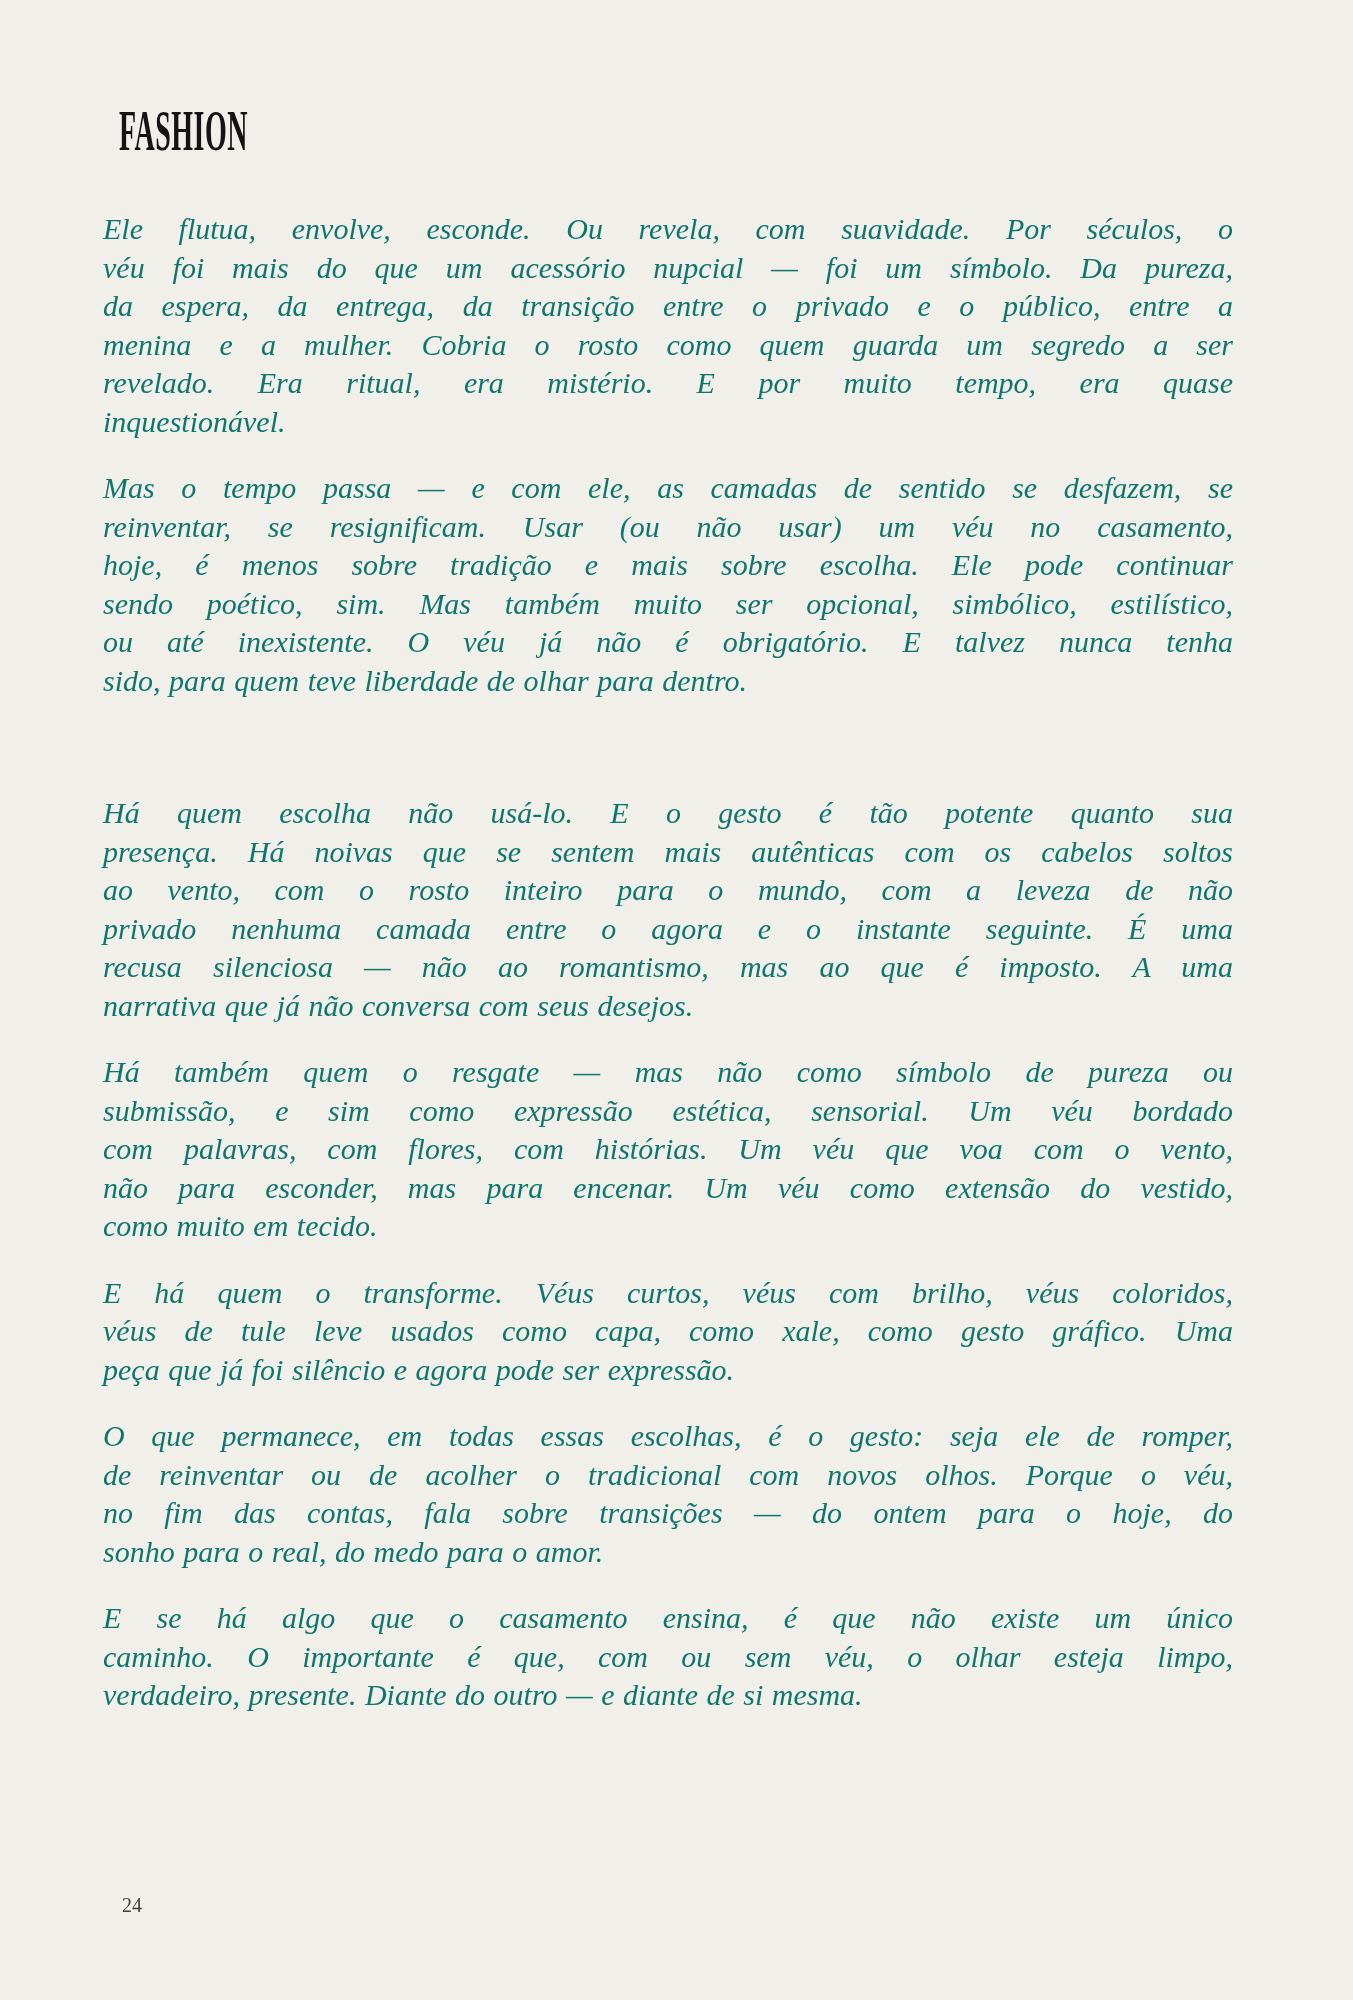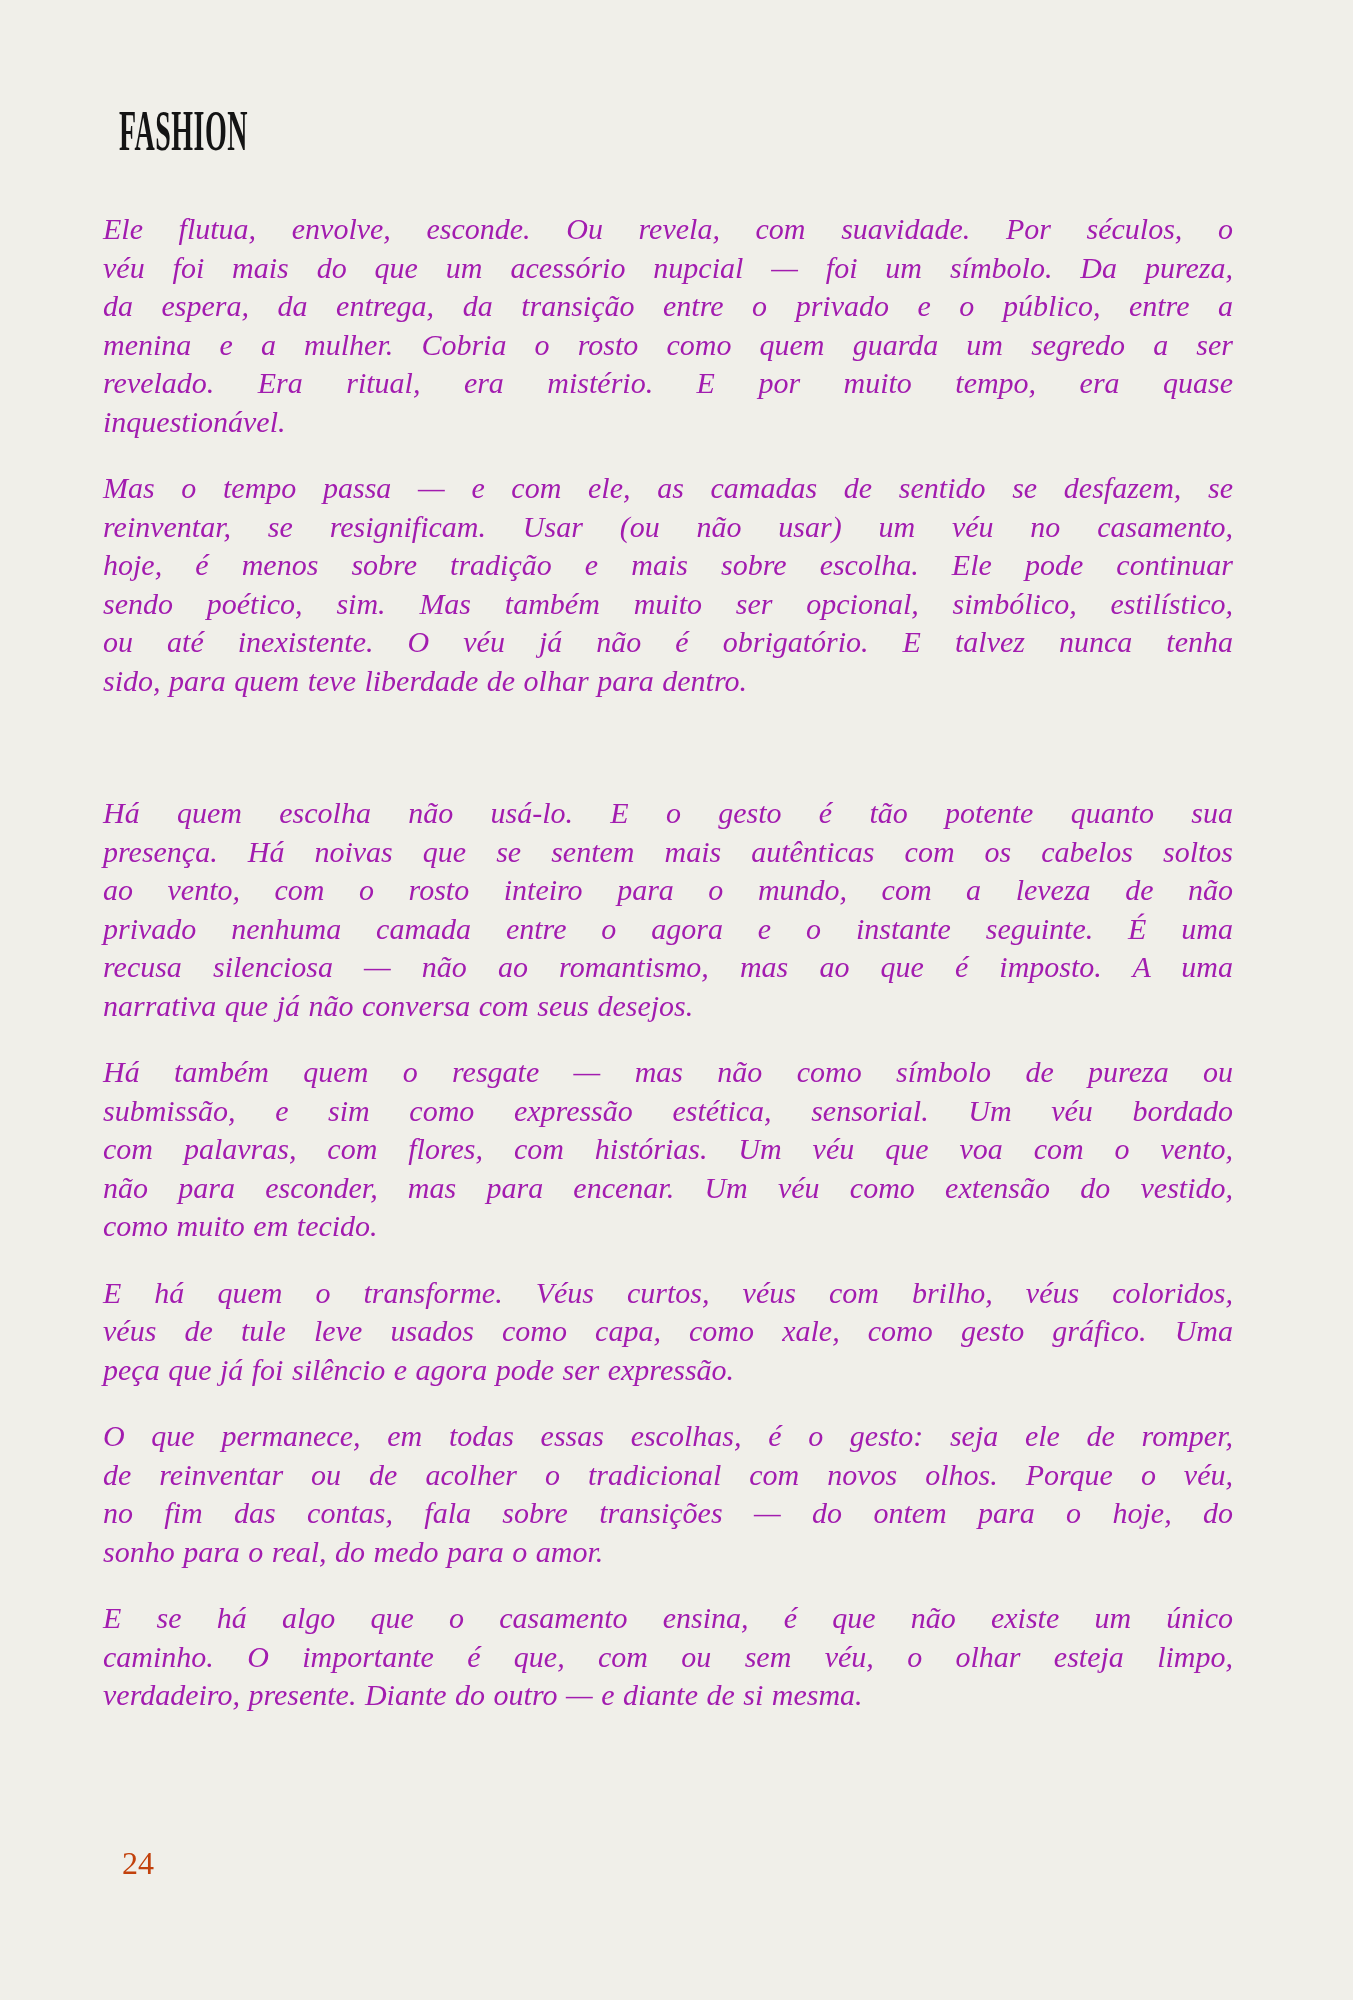--- a/index.html
+++ b/index.html
@@ -32,45 +32,45 @@
     transform-origin: 0 0;
   }
   .article {
     position: absolute;
     left: 103px;
     top: 210px;
     width: 1130px;
     font-style: italic;
     font-size: 30px;
     line-height: 38.5px;
-    color: #a21caf;
+    color: #0f766e;
   }
   .para {
     margin: 0 0 28px 0;
   }
   .para.large {
     margin-bottom: 94px;
   }
   .line {
     text-align: justify;
     text-align-last: justify;
     word-spacing: 1px;
   }
   .line.last {
     text-align: right;
     text-align-last: left;
   }
   .page-number {
     position: absolute;
     left: 122px;
-    top: 1849px;
-    font-size: 32px;
+    top: 1891px;
+    font-size: 20px;
     line-height: 28px;
     font-style: normal;
-    color: #c2410c;
+    color: #404040;
   }
 </style>
 </head>
 <body>
 
 <div class="page">
   <h1 class="title">FASHION</h1>
 
   <div class="article">
       <div class="para">

